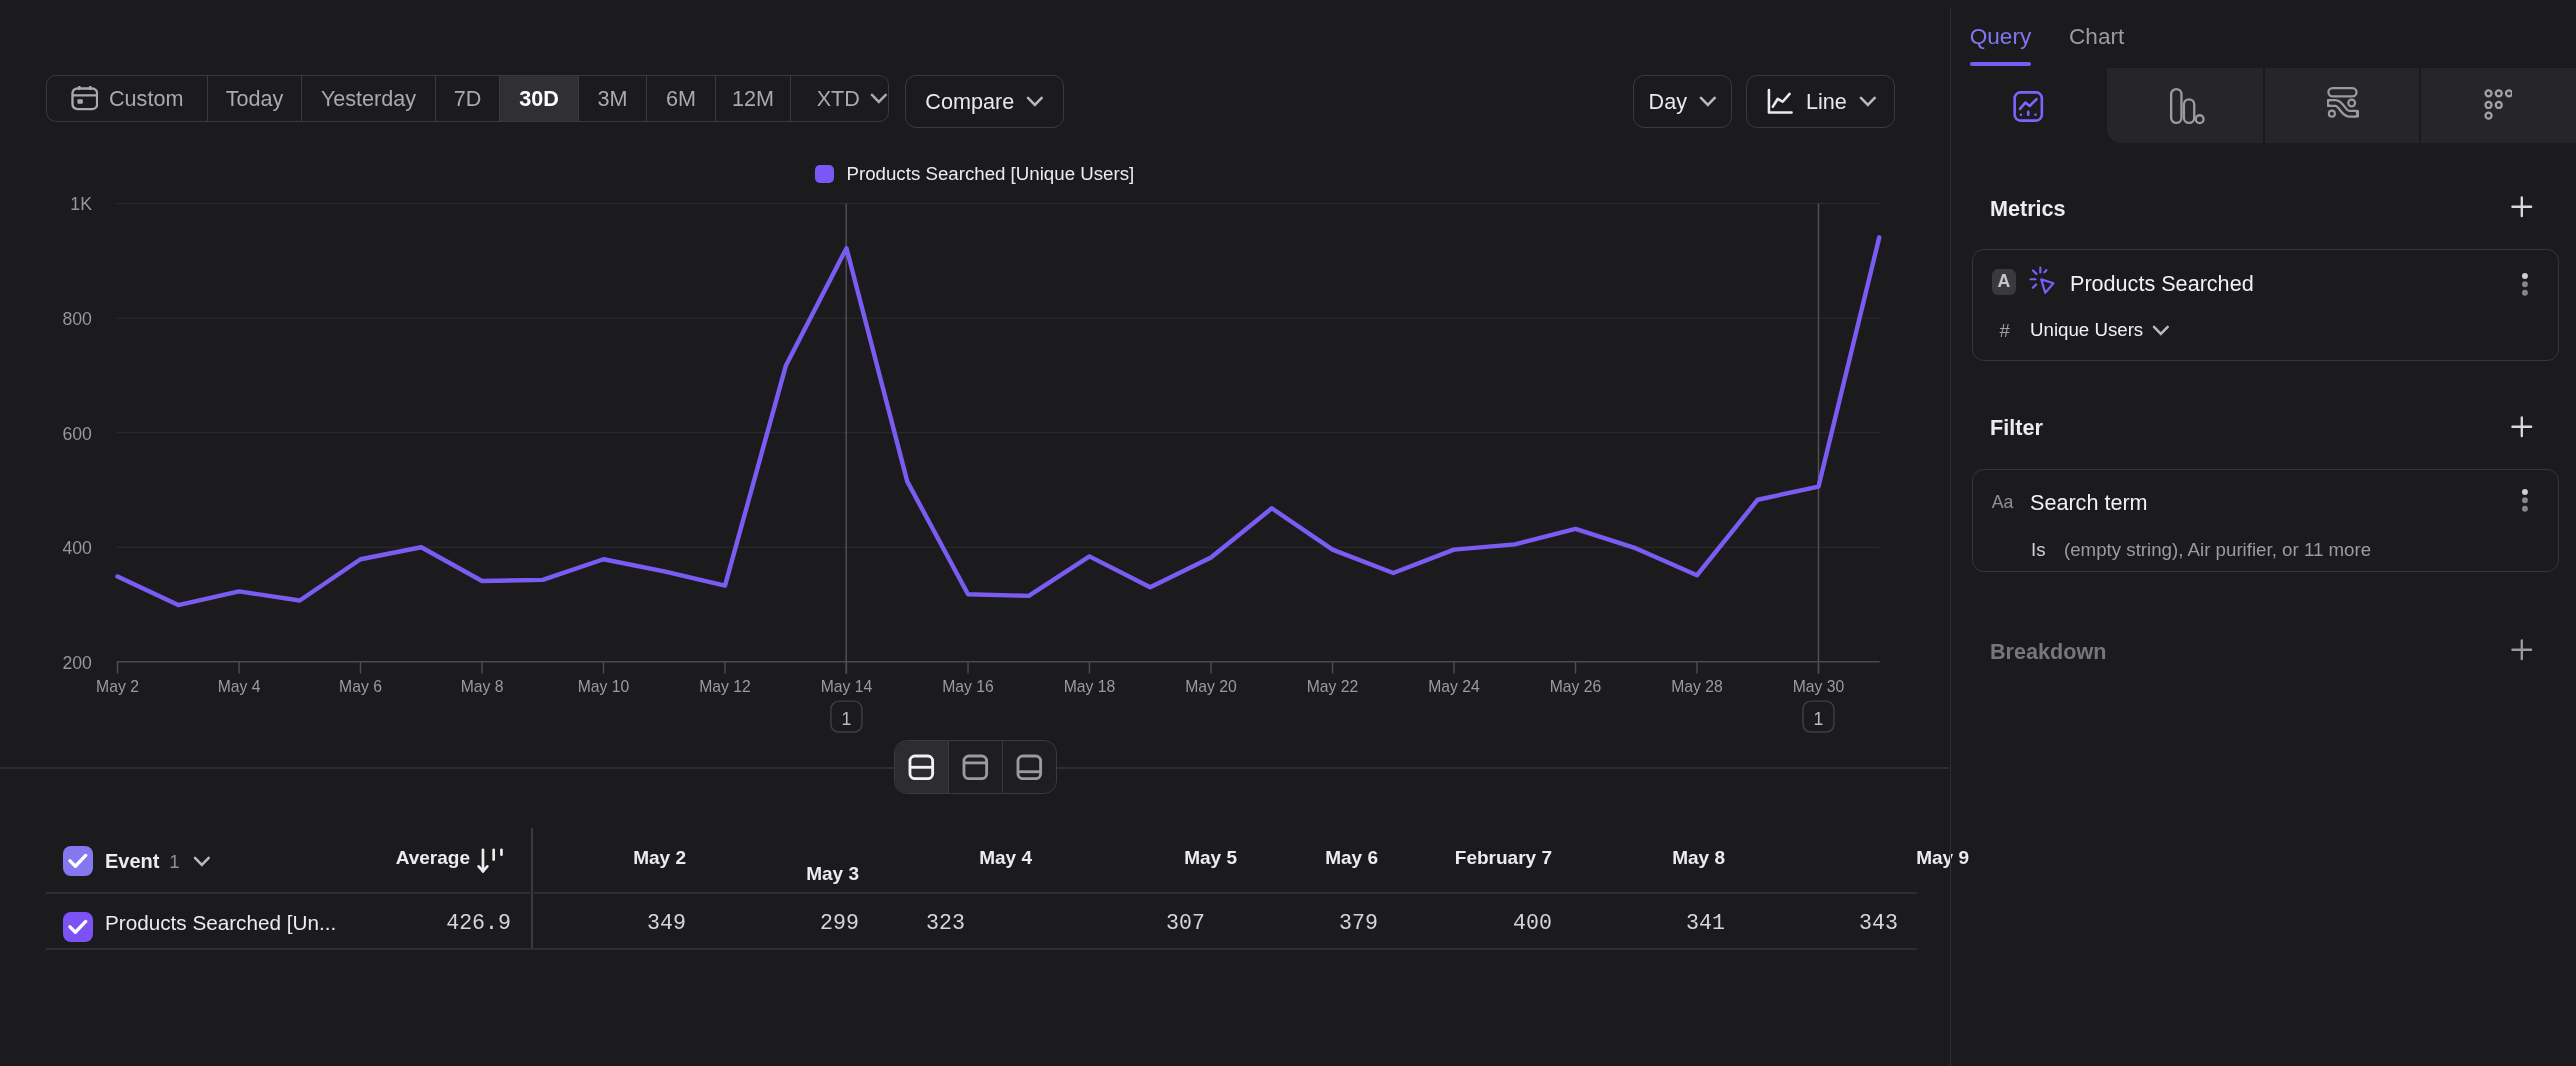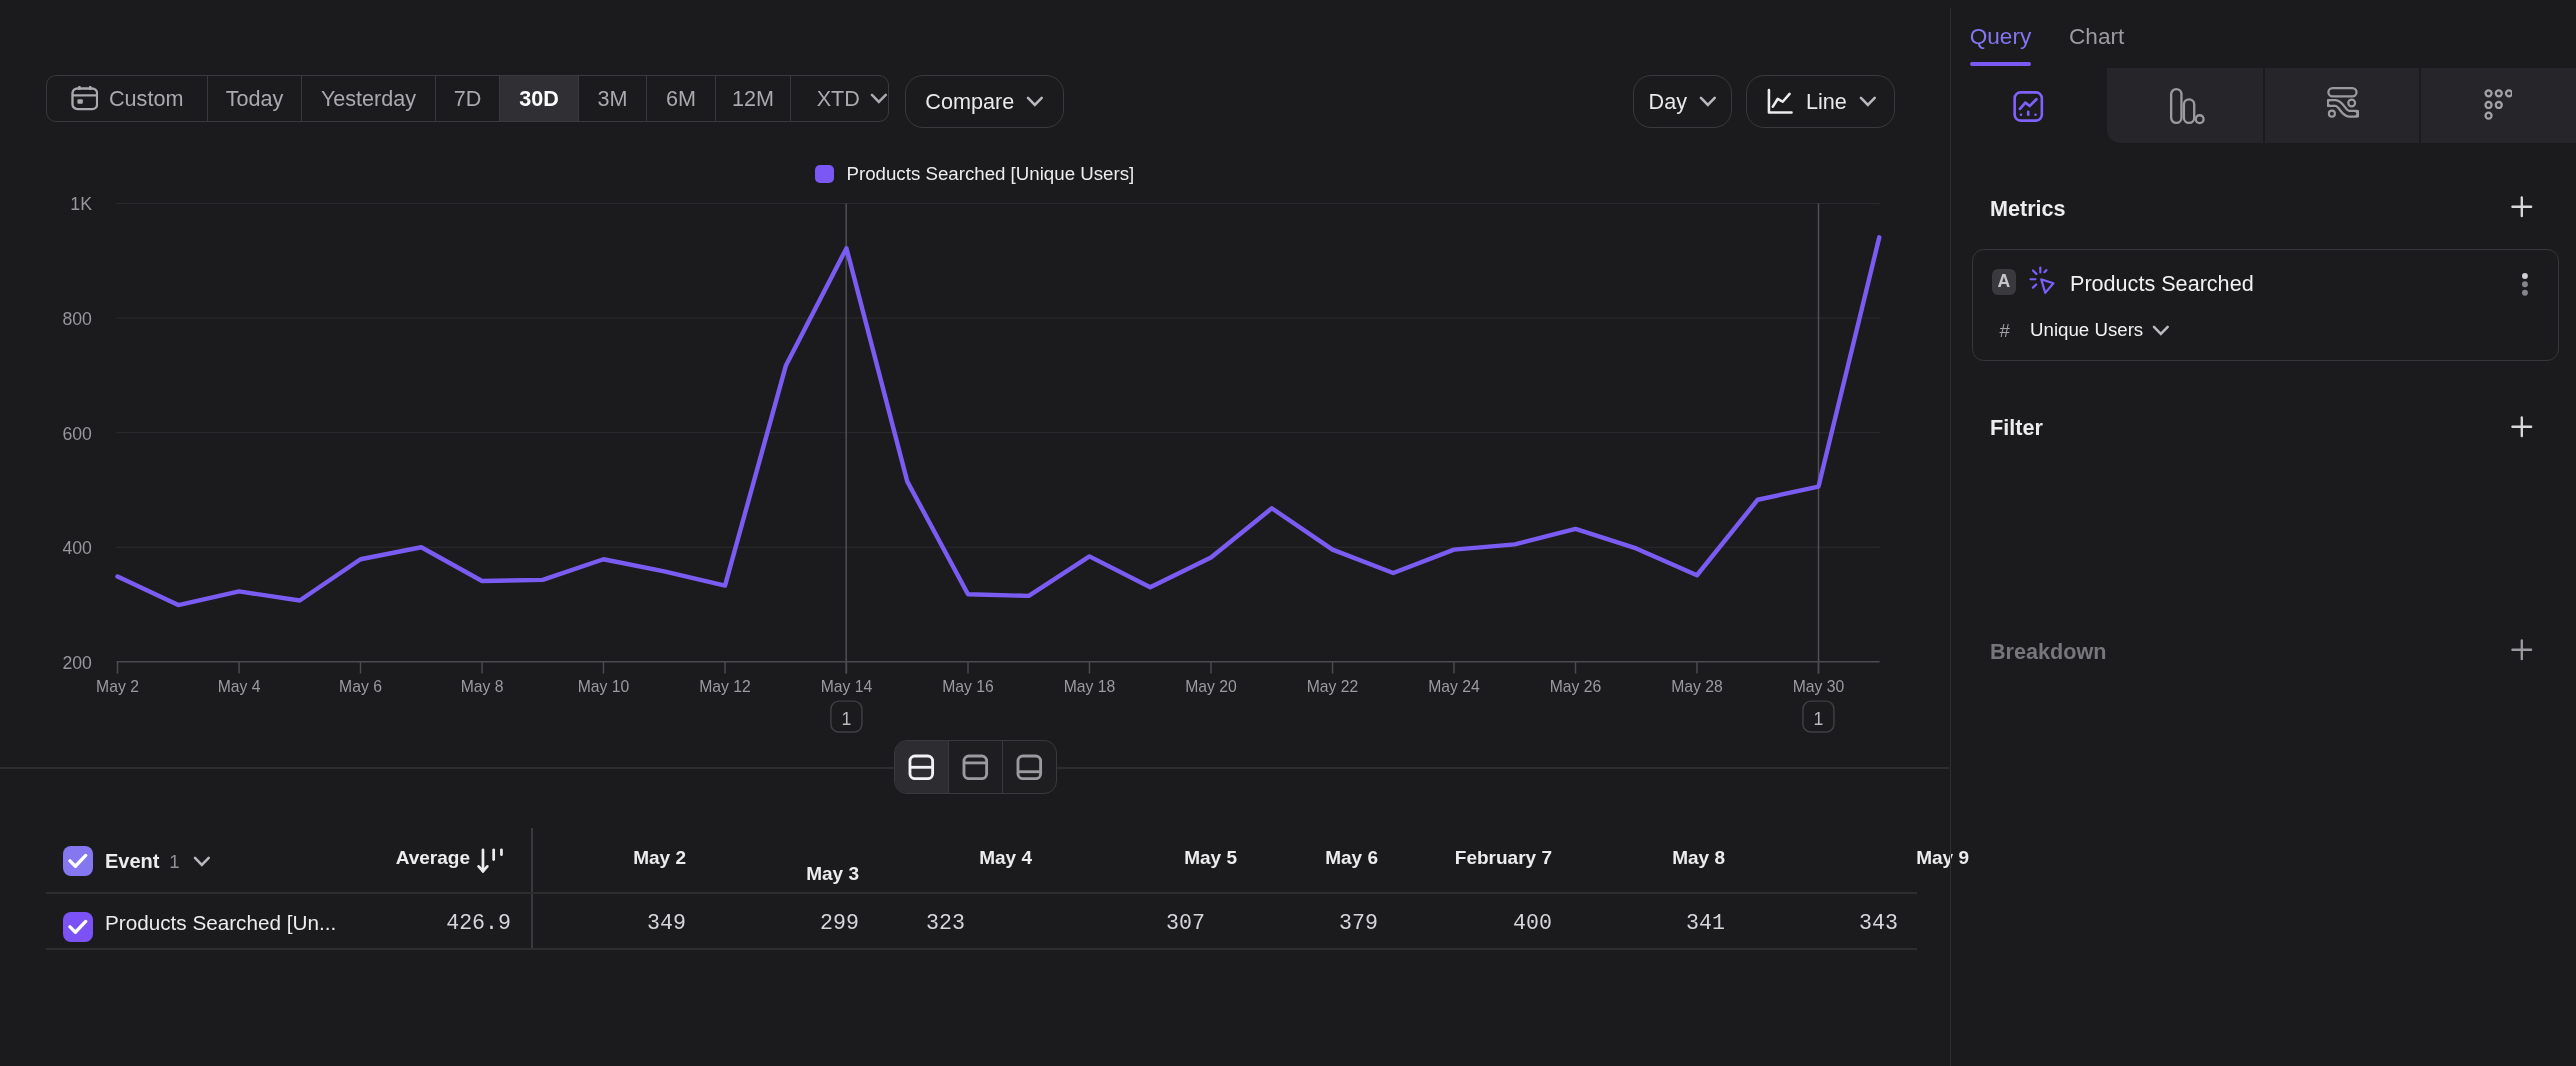--- a/index.html
+++ b/index.html
@@ -10,21 +10,21 @@
   .row { display:flex; align-items:center; }
 
   
   #rangebar { left:46px; top:75px; width:843px; height:47px; border:1.5px solid #3a3a3e;
     border-radius:9.8px; display:flex; overflow:hidden; }
   .seg { display:flex; align-items:center; justify-content:center; color:#a9a9ae;
     font-size:21.6px; border-left:1.5px solid #3a3a3e; }
   .seg:first-child { border-left:none; }
   .seg.sel { background:#303034; color:#fff; font-weight:700; }
 
-  .btn { border:1.5px solid #3a3a3e; border-radius:18px; display:flex; align-items:center;
+  .btn { border:1.5px solid #3a3a3e; border-radius:11px; display:flex; align-items:center;
     justify-content:center; color:#e9e9eb; font-size:21.6px; }
 
   
   #legend { left:815px; top:163px; display:flex; align-items:center; }
   #legend .sq { width:18.7px; height:18.7px; border-radius:4.9px; background:#7b58f5; margin-right:12.8px; }
   #legend .t { font-size:18.7px; color:#ececee; }
 
   
   #layoutsw { left:894px; top:740px; width:163px; height:54px; border:1.5px solid #3a3a3e;
     border-radius:12.8px; display:flex; overflow:hidden; background:#1e1e21; }
@@ -315,20 +315,31 @@
           <path d="M2 2 L9 9 L16 2"></path>
         </svg>
     </div>
 
     <div class="abs sb-head" style="left:39px; top:407px;">Filter</div>
     <svg class="abs" style="left:560px; top:408px;" width="21.6" height="21.6" viewBox="0 0 22 22" fill="none" stroke="#d9d9dc" stroke-width="2.4" stroke-linecap="round">
         <path d="M11 1.5 L11 20.5"></path>
         <path d="M1.5 11 L20.5 11"></path>
       </svg>
 
+    <div class="card" style="top:461px; height:103px;">
+      <div class="abs" style="left:18.7px; top:21.6px; font-size:17.7px; color:#8f8f95;">Aa</div>
+      <div class="abs" style="left:57px; top:19.7px; font-size:21.6px; font-weight:500; color:#f2f2f4;">Search term</div>
+      <svg class="abs" style="left:548px; top:17.7px;" width="7.9" height="27.6" viewBox="0 0 8 28">
+          <circle cx="4" cy="4" r="3" fill="#cfcfd4"></circle>
+          <circle cx="4" cy="12.5" r="3" fill="#85858b"></circle>
+          <circle cx="4" cy="21" r="3" fill="#85858b"></circle>
+        </svg>
+      <div class="abs" style="left:58px; top:69px; font-size:18.7px; color:#d0d0d4;">Is</div>
+      <div class="abs" style="left:91px; top:69px; font-size:18.7px; color:#9b9ba1;">(empty string), Air purifier, or 11 more</div>
+    </div>
 
     <div class="abs sb-head" style="left:39px; top:631px; color:#76767c;">Breakdown</div>
     <svg class="abs" style="left:560px; top:631px;" width="21.6" height="21.6" viewBox="0 0 22 22" fill="none" stroke="#9a9aa0" stroke-width="2.4" stroke-linecap="round">
         <path d="M11 1.5 L11 20.5"></path>
         <path d="M1.5 11 L20.5 11"></path>
       </svg>
   </div>
 
 </div>
 

